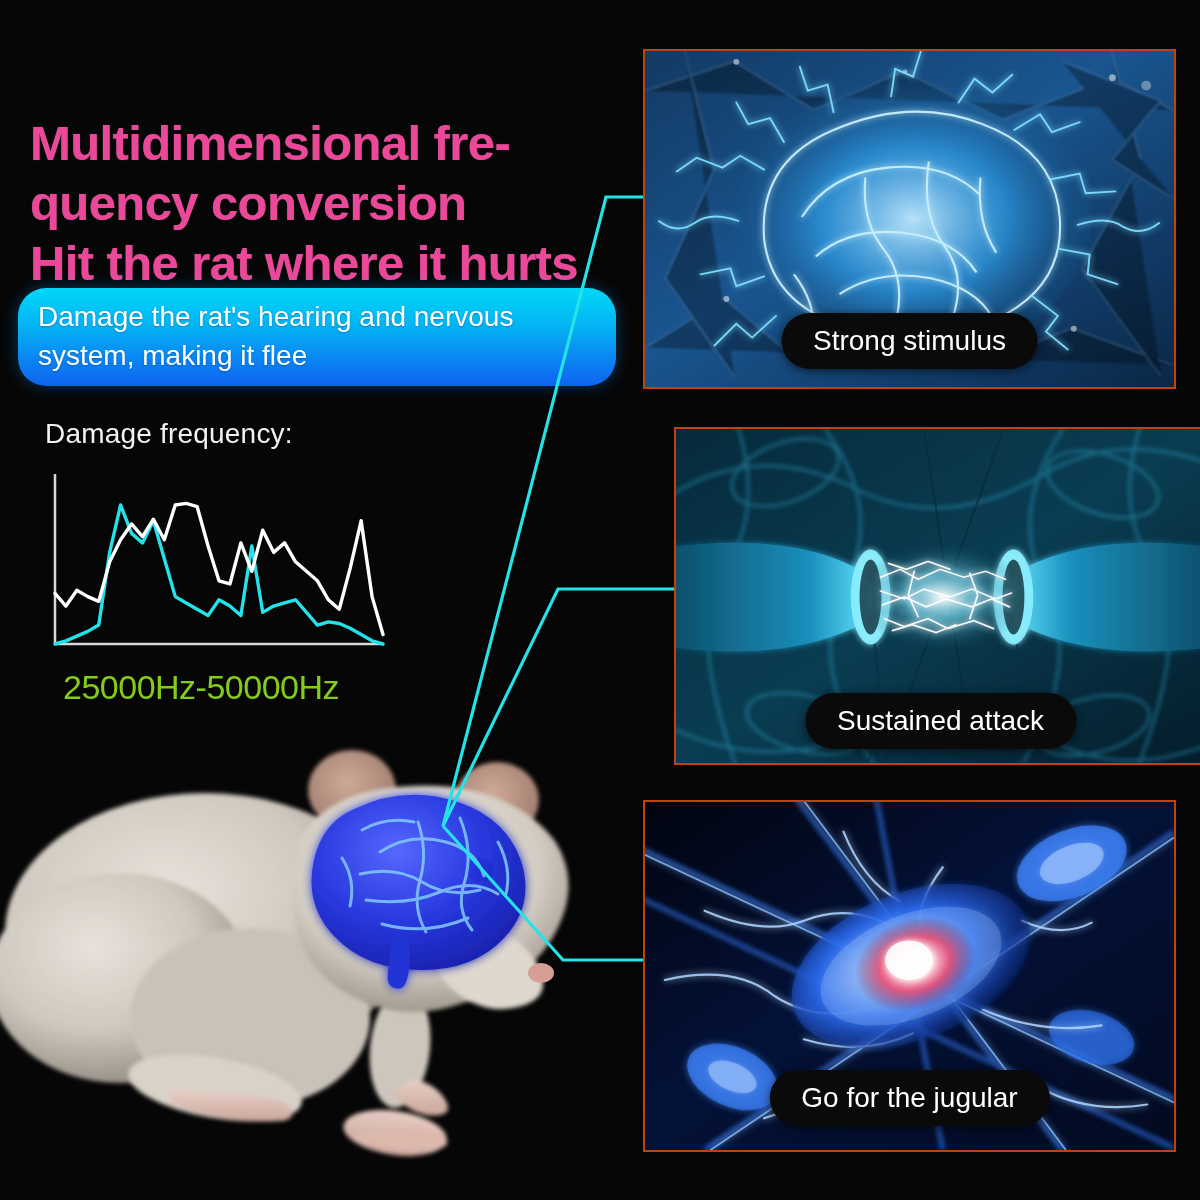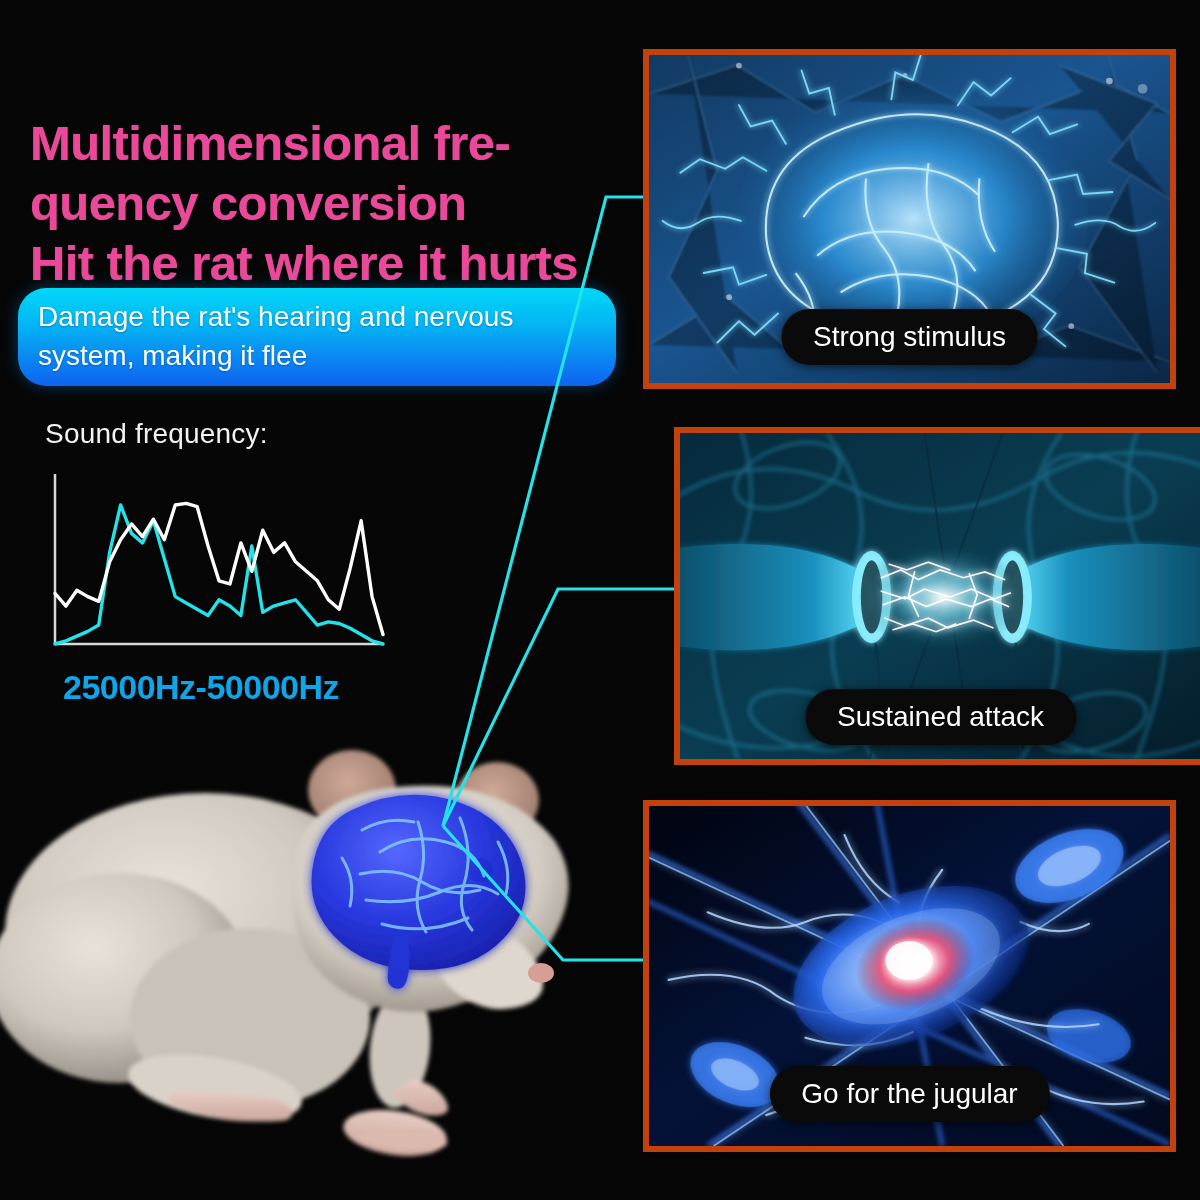--- a/index.html
+++ b/index.html
@@ -48,40 +48,40 @@
   
   #freq-block{position:absolute;left:45px;top:418px;width:380px;}
   #freq-title{
     color:#f2f2f2;font-size:28px;letter-spacing:.2px;
   }
   #freq-chart{
     position:relative;margin-top:22px;width:345px;height:190px;
   }
   #freq-chart svg{display:block;}
   #freq-range{
-    color:#0ea5e9;font-size:34px;font-weight:700;
+    color:#84cc16;font-size:34px;font-weight:400;
     letter-spacing:-.5px;margin-top:6px;margin-left:18px;
   }
 
   
   #rat-wrap{
     position:absolute;left:0px;top:718px;width:640px;height:450px;
   }
   #rat-wrap svg{display:block;}
 
   
   #connectors{
     position:absolute;left:0;top:0;width:1200px;height:1200px;
     pointer-events:none;
   }
 
   
   .panel{
     position:absolute;left:643px;width:533px;
-    border:6px solid #c2410c;
+    border:2px solid #c2410c;
     box-sizing:border-box;
     overflow:hidden;
     background:#03121e;
   }
   #panel-1{top:49px;height:340px;}
   #panel-2{top:427px;height:338px;margin-left:31px;}
   #panel-3{top:800px;height:352px;}
   .panel-art{position:absolute;inset:0;}
   .panel-art svg{display:block;width:100%;height:100%;}
 
@@ -110,21 +110,21 @@
   <div id="headline">Multidimensional fre-
 quency conversion
 Hit the rat where it hurts</div>
 
   <div id="subtitle-badge">
     <div id="subtitle-text">Damage the rat's hearing and nervous
 system, making it flee</div>
   </div>
 
   <div id="freq-block">
-    <div id="freq-title">Sound frequency:</div>
+    <div id="freq-title">Damage frequency:</div>
 
     <div id="freq-chart">
       <svg viewBox="0 0 345 190" width="345" height="190">
 
         <line x1="10" y1="2" x2="10" y2="172" stroke="#d8d8d8" stroke-width="2.5"></line>
         <line x1="10" y1="172" x2="338" y2="172" stroke="#d8d8d8" stroke-width="2.5"></line>
 
         <polyline id="series-cyan" fill="none" stroke="#23e2e8" stroke-width="3.4" stroke-linejoin="round" stroke-linecap="round" points="10.00,172.00 20.93,168.84 31.87,164.10 42.80,159.36 53.73,153.04 64.67,80.36 75.60,32.96 86.53,61.40 97.47,70.88 108.40,48.76 119.33,86.68 130.27,124.60 141.20,130.92 152.13,137.24 163.07,143.56 174.00,127.76 184.93,134.08 195.87,143.56 206.80,74.04 217.73,140.40 228.67,134.08 239.60,130.92 250.53,127.76 261.47,140.40 272.40,153.04 283.33,149.88 294.27,151.46 305.20,156.20 316.13,162.52 327.07,168.84 338.00,172.00"></polyline>
         <polyline id="series-white" fill="none" stroke="#ffffff" stroke-width="3.4" stroke-linejoin="round" stroke-linecap="round" points="10.00,121.44 20.93,134.08 31.87,118.28 42.80,124.60 53.73,129.34 64.67,89.84 75.60,67.72 86.53,51.92 97.47,64.56 108.40,47.18 119.33,67.72 130.27,32.96 141.20,31.38 152.13,34.54 163.07,74.04 174.00,108.80 184.93,111.96 195.87,70.88 206.80,99.32 217.73,58.24 228.67,80.36 239.60,70.88 250.53,89.84 261.47,99.32 272.40,108.80 283.33,127.76 294.27,137.24 305.20,96.16 316.13,48.76 327.07,124.60 338.00,162.52"></polyline>
       </svg>

